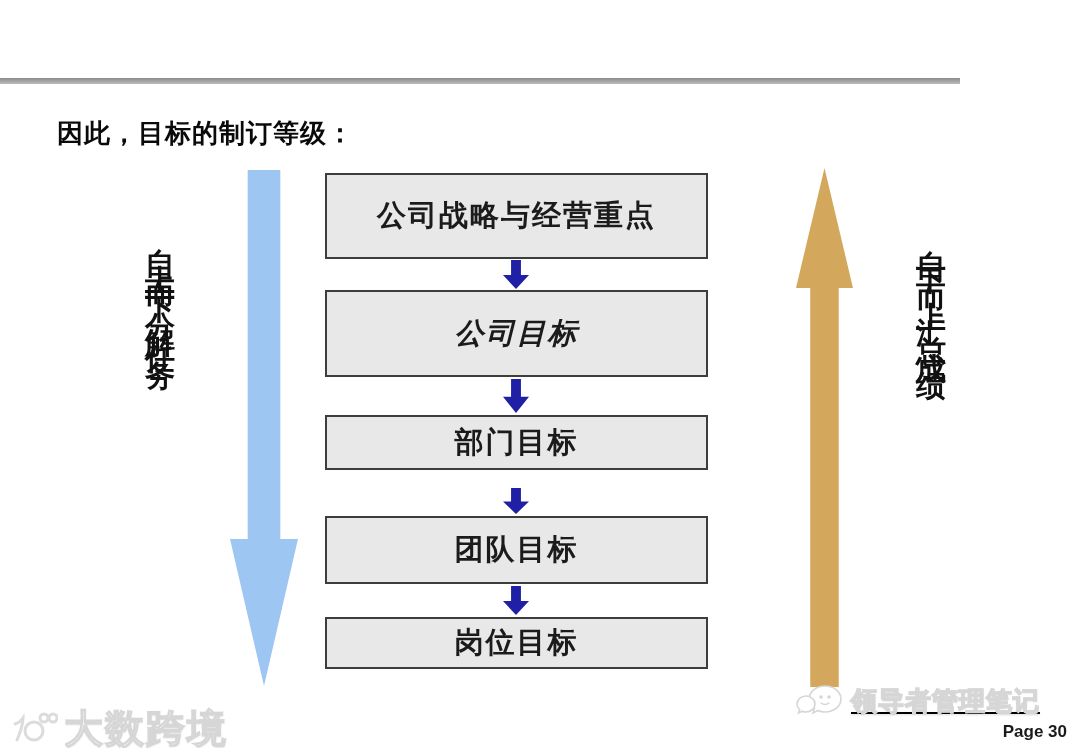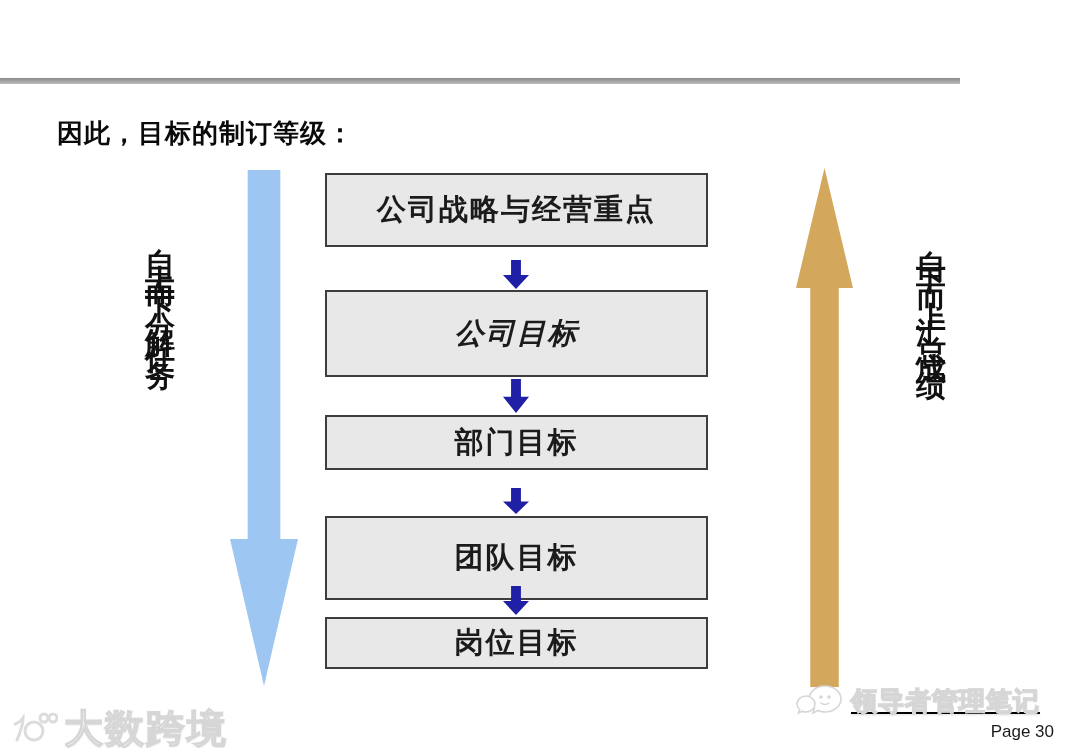--- a/index.html
+++ b/index.html
@@ -74,24 +74,24 @@
     align-items: center;
     justify-content: center;
   }
   .flow-box .box-label {
     font-size: 29px;
     font-weight: bold;
     color: #1b1b1b;
     letter-spacing: 2px;
     white-space: nowrap;
   }
-  .box-1 { top: 173px; height: 74px; }
+  .box-1 { top: 173px; height: 86px; }
   .box-2 { top: 290px; height: 87px; font-style: italic; }
   .box-3 { top: 415px; height: 55px; }
-  .box-4 { top: 516px; height: 84px; }
+  .box-4 { top: 516px; height: 68px; }
   .box-5 { top: 617px; height: 52px; }
 
   
   .connector {
     position: absolute;
     left: 503px;
     width: 26px;
     background: #2020A6;
     clip-path: polygon(31% 0, 69% 0, 69% 52%, 100% 52%, 50% 100%, 0 52%, 31% 52%);
   }
@@ -116,23 +116,24 @@
     white-space: nowrap;
   }
   .wm-left { left: 8px; top: 702px; }
   .wm-left .wm-text { font-size: 39px; letter-spacing: 2px; }
   .wm-right { left: 795px; top: 682px; text-decoration: underline; }
   .wm-right .wm-text { font-size: 26px; letter-spacing: 1px; }
 
   
   .page-number {
     position: absolute;
-    right: 26px; top: 722px;
+    right: 13px; top: 722px;
     font-size: 17px;
     color: #1a1a1a;
+    font-weight: bold;
   }
 </style>
 </head>
 <body>
 
 <div class="slide">
 
   <div class="top-bar"></div>
 
   <h1 class="page-title">因此，目标的制订等级：</h1>

